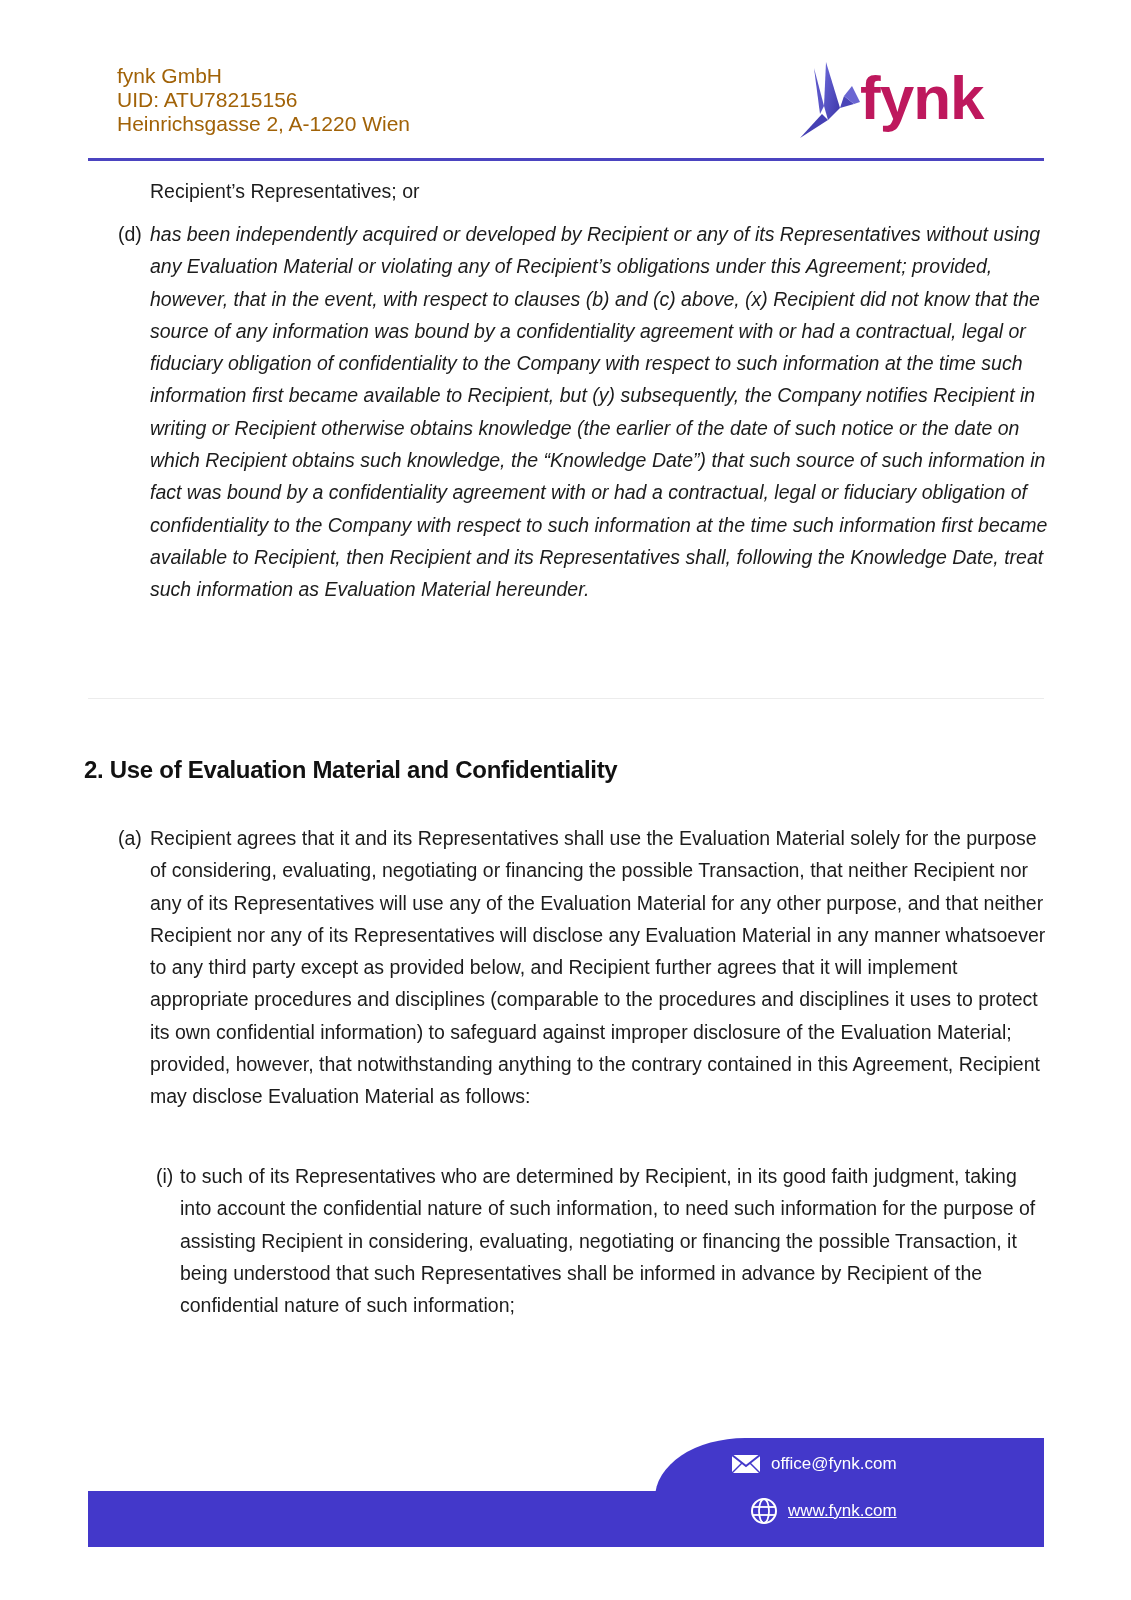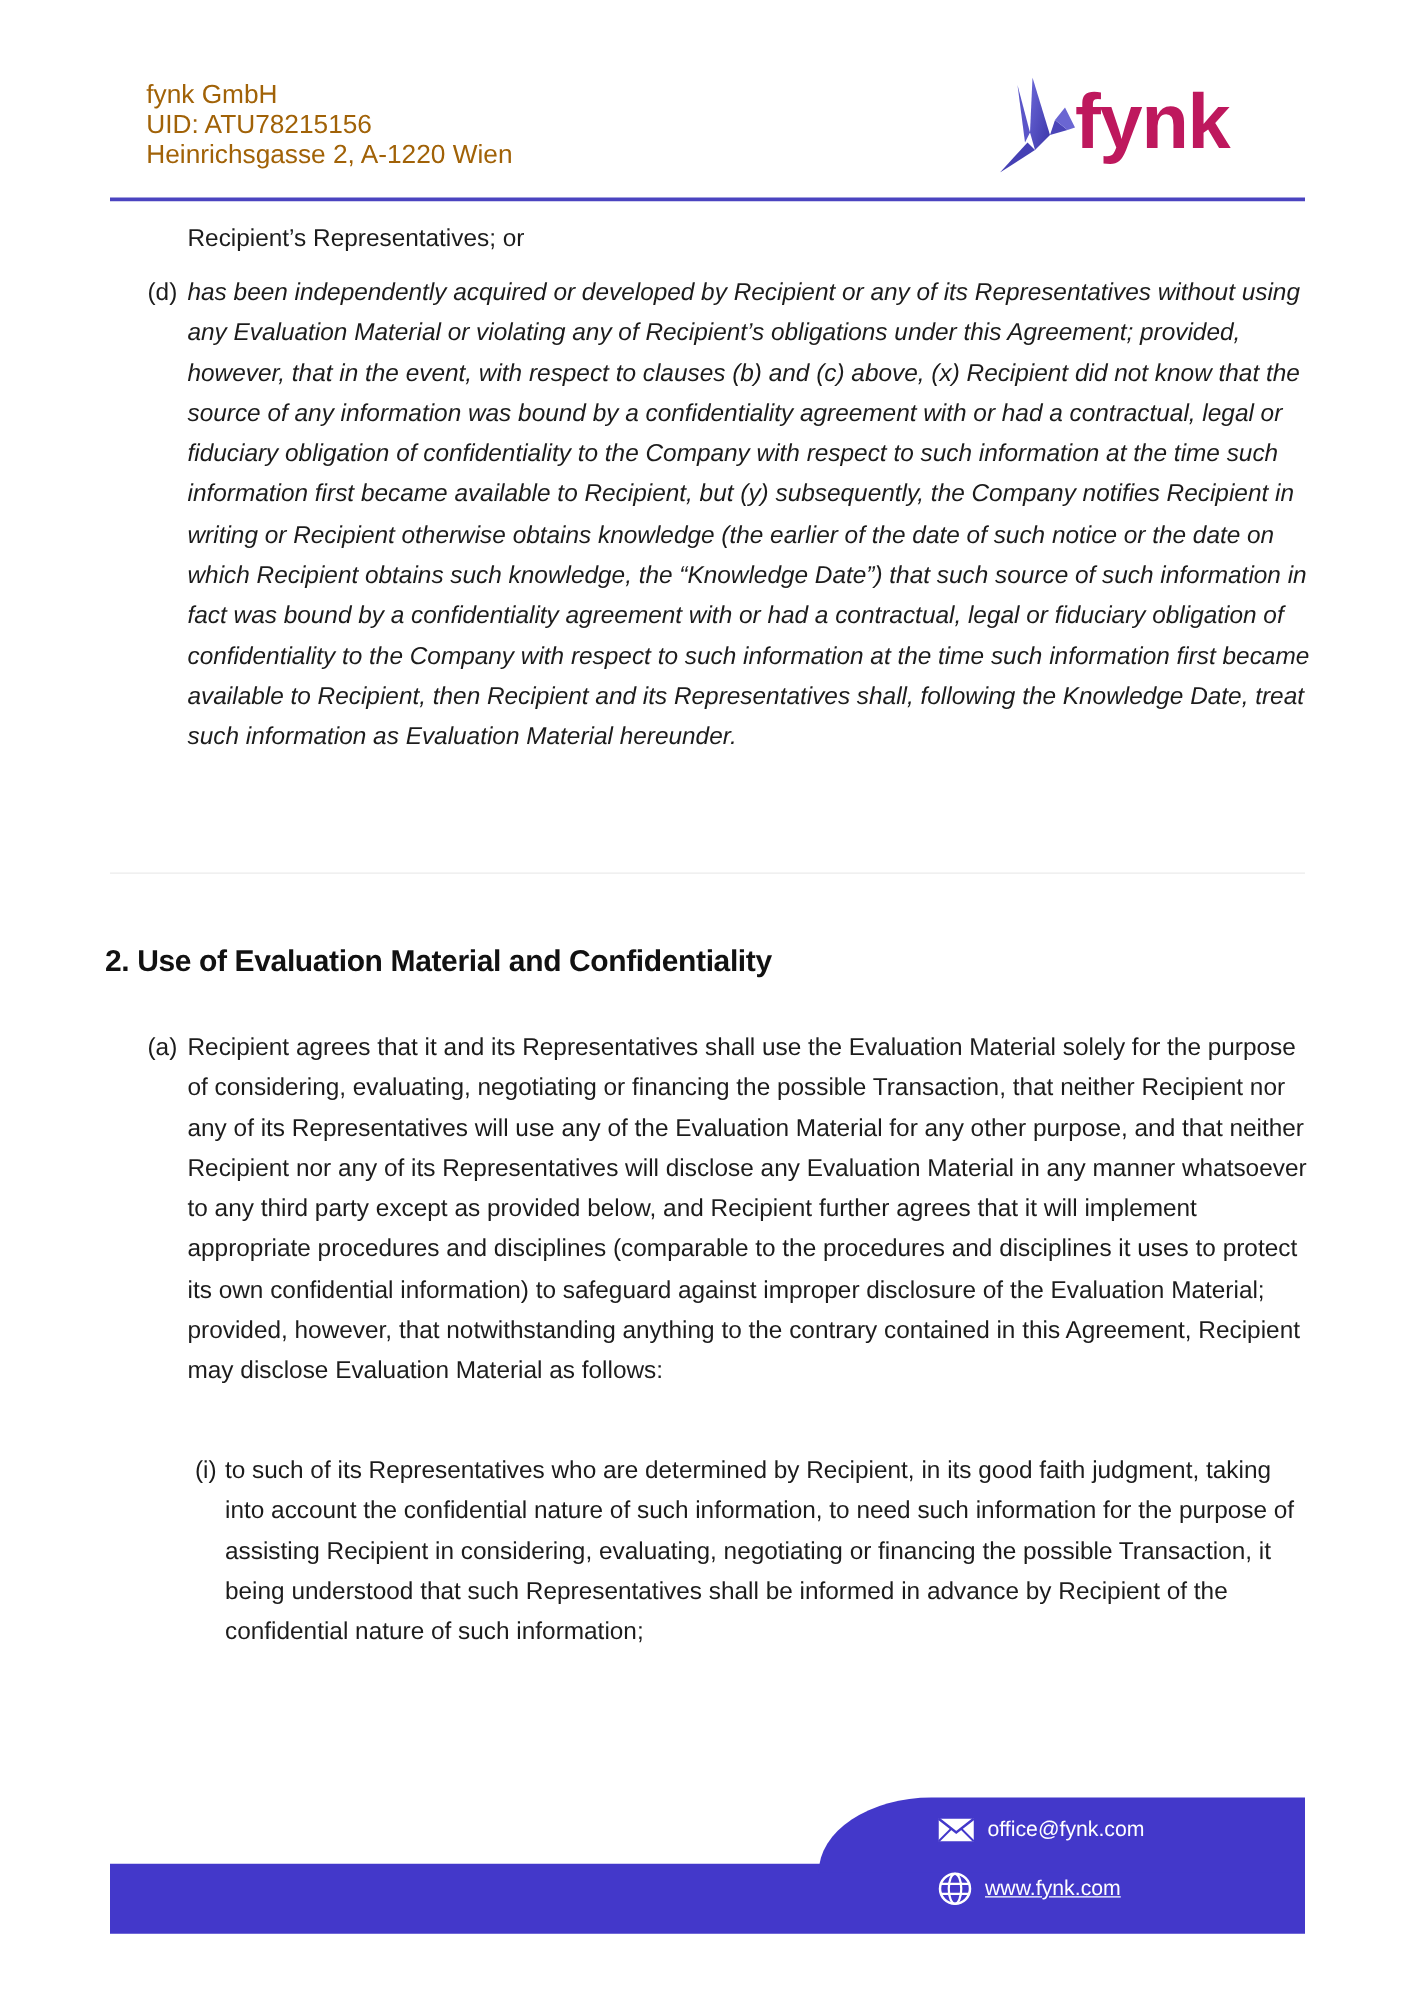--- a/index.html
+++ b/index.html
@@ -36,21 +36,21 @@
     #clause-a .text { padding-left: 32px; }
 
     #clause-i { left: 156px; top: 1160px; width: 890px; }
     #clause-i .text { padding-left: 24px; }
 
     .footer-band { position: absolute; left: 88px; top: 1491px; width: 956px; height: 56px; background: #4338ca; }
     .footer-tab { position: absolute; left: 655px; top: 1438px; width: 389px; height: 60px; background: #4338ca;
       border-top-left-radius: 90px 60px; }
     .footer-contact { position: absolute; color: #ffffff; font-size: 17px; display: flex; align-items: center; white-space: nowrap; }
     .footer-contact svg { margin-right: 10px; }
-    #contact-email { left: 750px; top: 1454px; }
+    #contact-email { left: 731px; top: 1454px; }
     #contact-web { left: 750px; top: 1497px; text-decoration: underline; }
   </style>
 </head>
 <body>
 
 <div class="company">
   <div>fynk GmbH</div>
   <div>UID: ATU78215156</div>
   <div>Heinrichsgasse 2, A-1220 Wien</div>
 </div>

